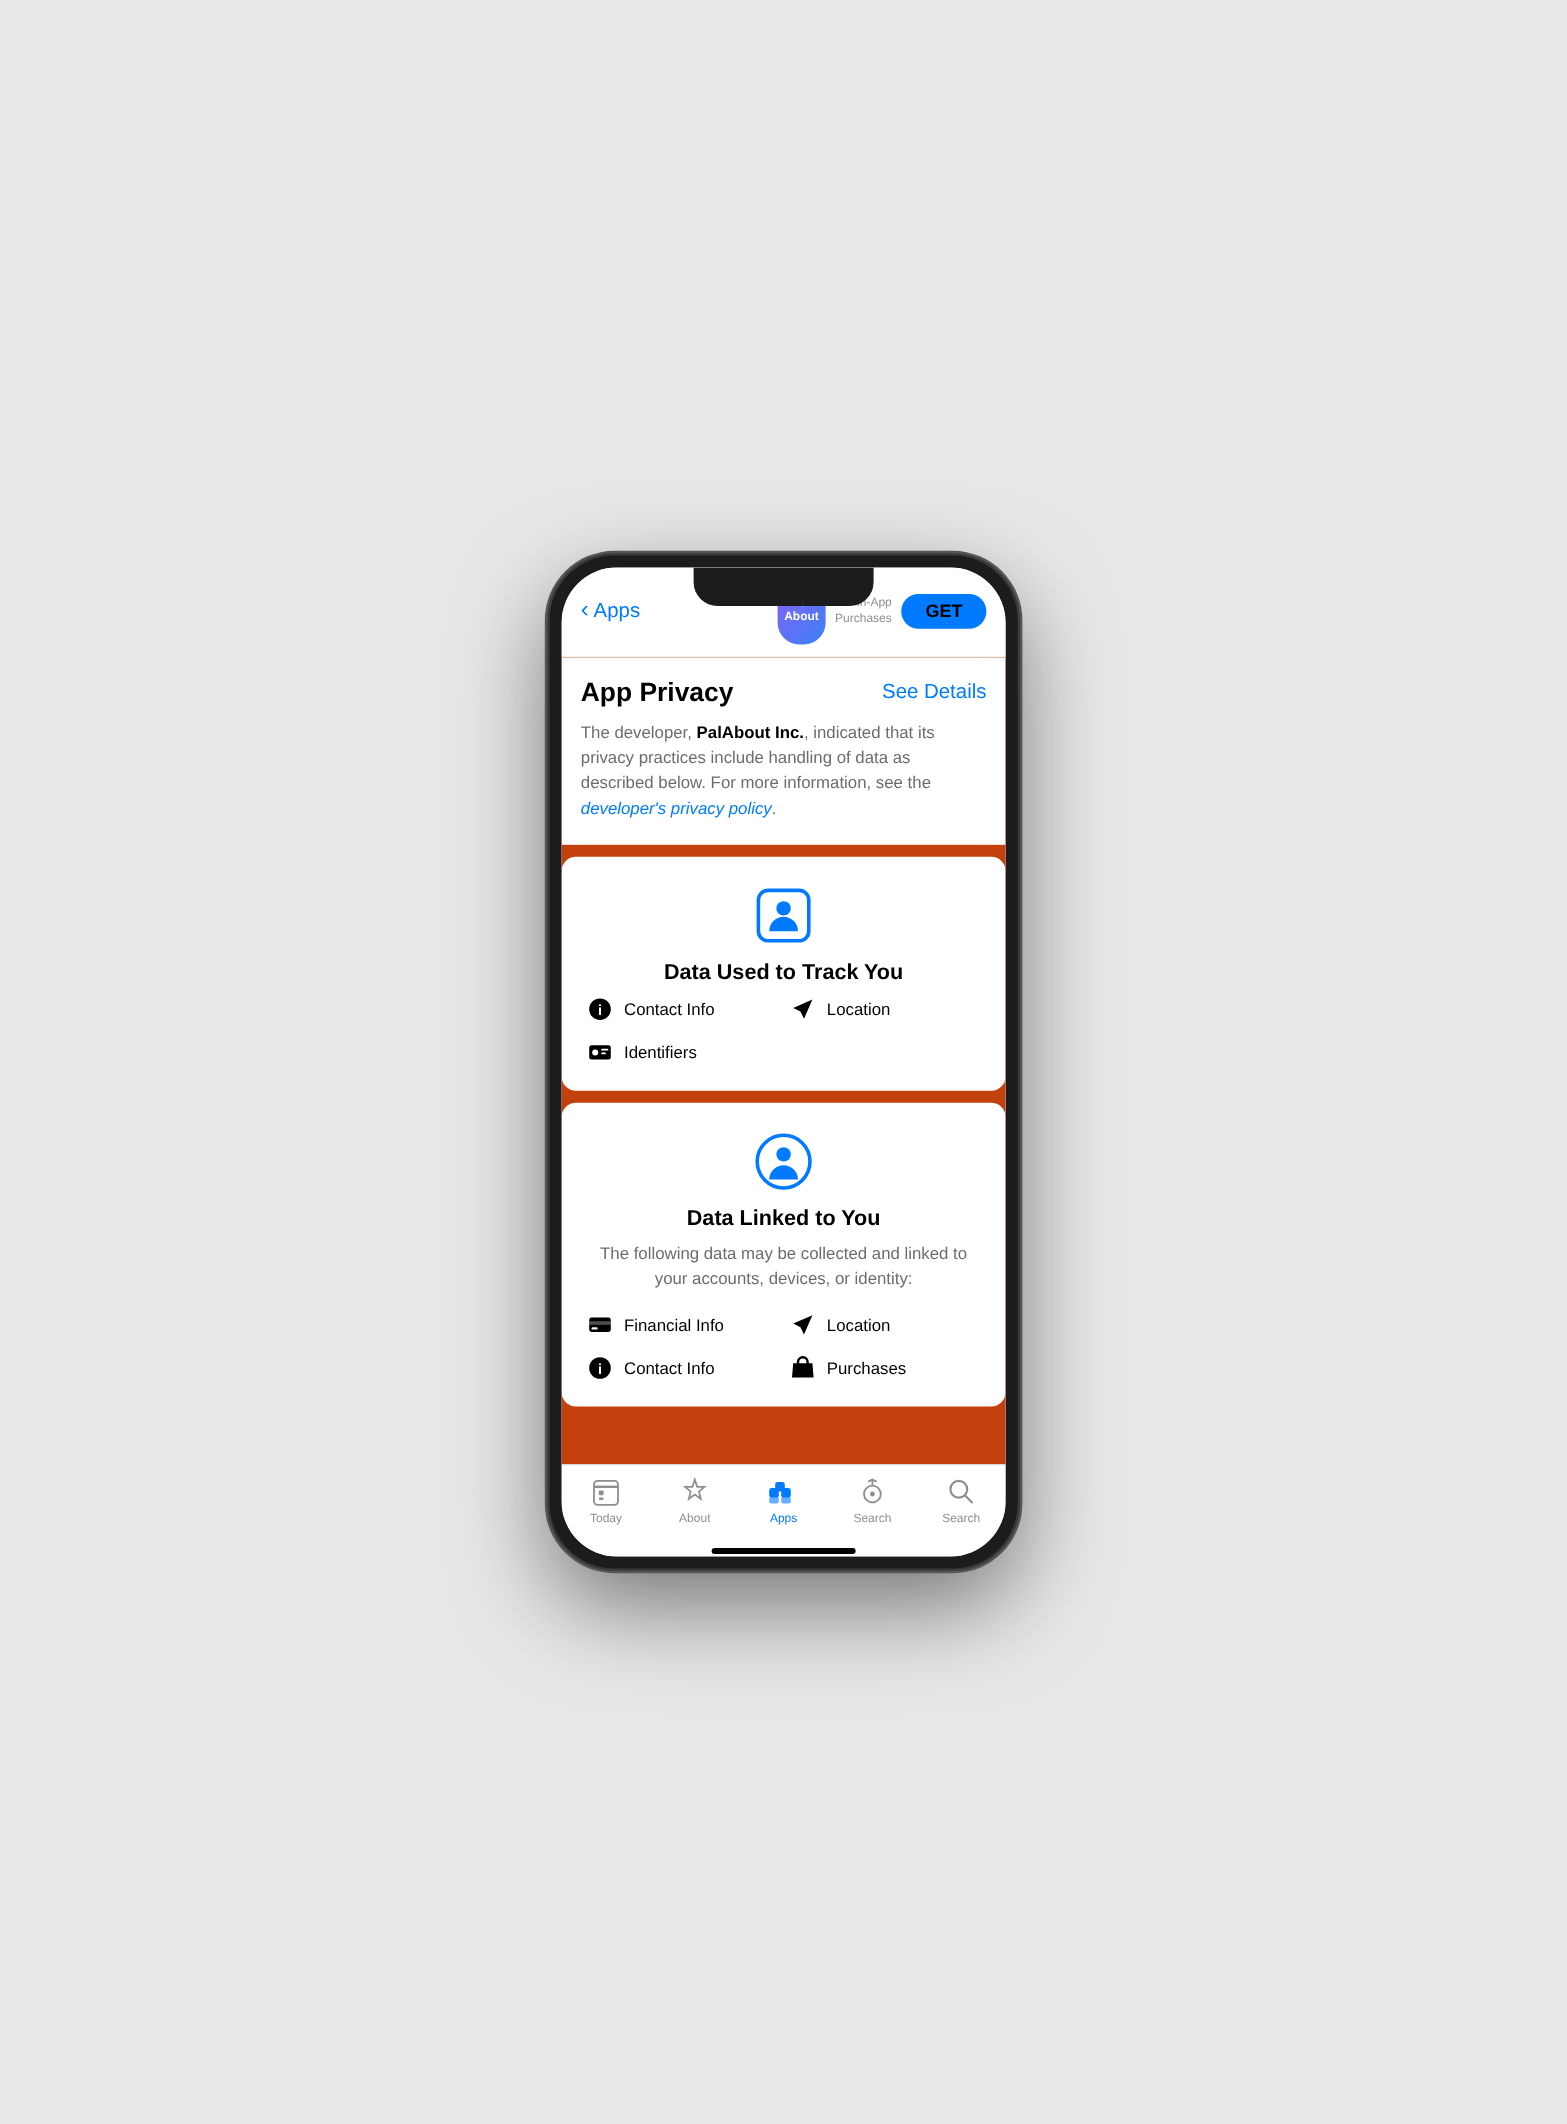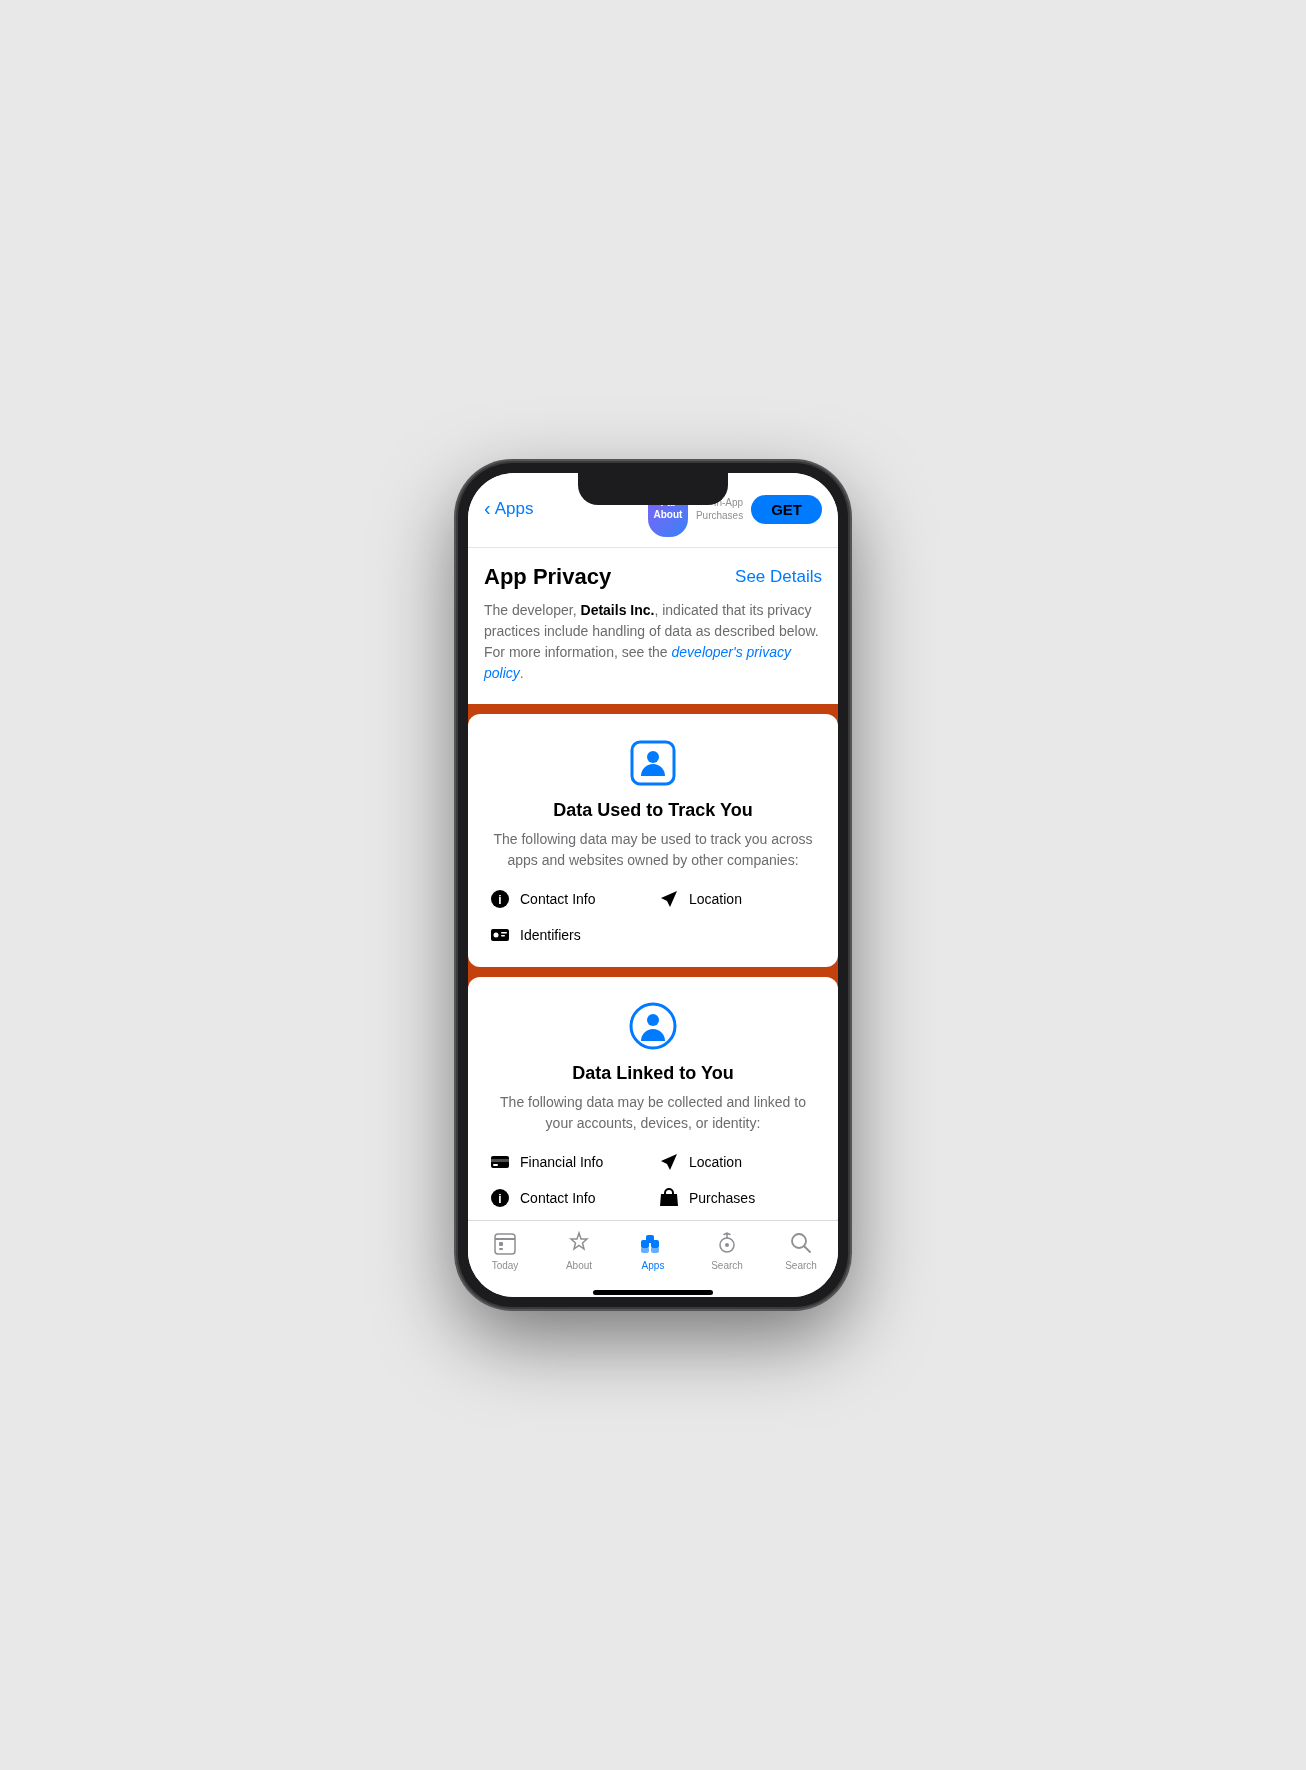--- a/index.html
+++ b/index.html
@@ -407,36 +407,35 @@
     </div>
 
     <div class="content">
 
       <div class="privacy-header">
         <div class="privacy-title-row">
           <span class="privacy-title">App Privacy</span>
           <span class="see-details">See Details</span>
         </div>
         <p class="privacy-description">
-          The developer, <strong>Details Inc.</strong>, indicated that its privacy practices include handling of data as described below. For more information, see the <a href="#">developer's privacy policy</a>.
+          The developer, <strong>PalAbout Inc.</strong>, indicated that its privacy practices include handling of data as described below. For more information, see the <a href="#">developer's privacy policy</a>.
         </p>
       </div>
 
       <div class="card">
         <div class="track-icon">
           <svg viewBox="0 0 50 50" fill="none">
 
             <rect x="4" y="4" width="42" height="42" rx="8" stroke="#007aff" stroke-width="3" fill="none"></rect>
 
             <circle cx="25" cy="19" r="6" fill="#007aff"></circle>
             <path d="M13 38c0-6.627 5.373-12 12-12s12 5.373 12 12" fill="#007aff"></path>
           </svg>
         </div>
         <div class="card-title">Data Used to Track You</div>
-        <div class="card-description">The following data may be used to track you across apps and websites owned by other companies:</div>
         <div class="data-items-grid">
 
           <div class="data-item">
             <div class="data-item-icon">
               <svg viewBox="0 0 20 20" fill="currentColor">
                 <circle cx="10" cy="10" r="9" fill="#000"></circle>
                 <text x="10" y="15" text-anchor="middle" fill="white" font-size="12" font-weight="700" font-family="sans-serif">i</text>
               </svg>
             </div>
             <span>Contact Info</span>

